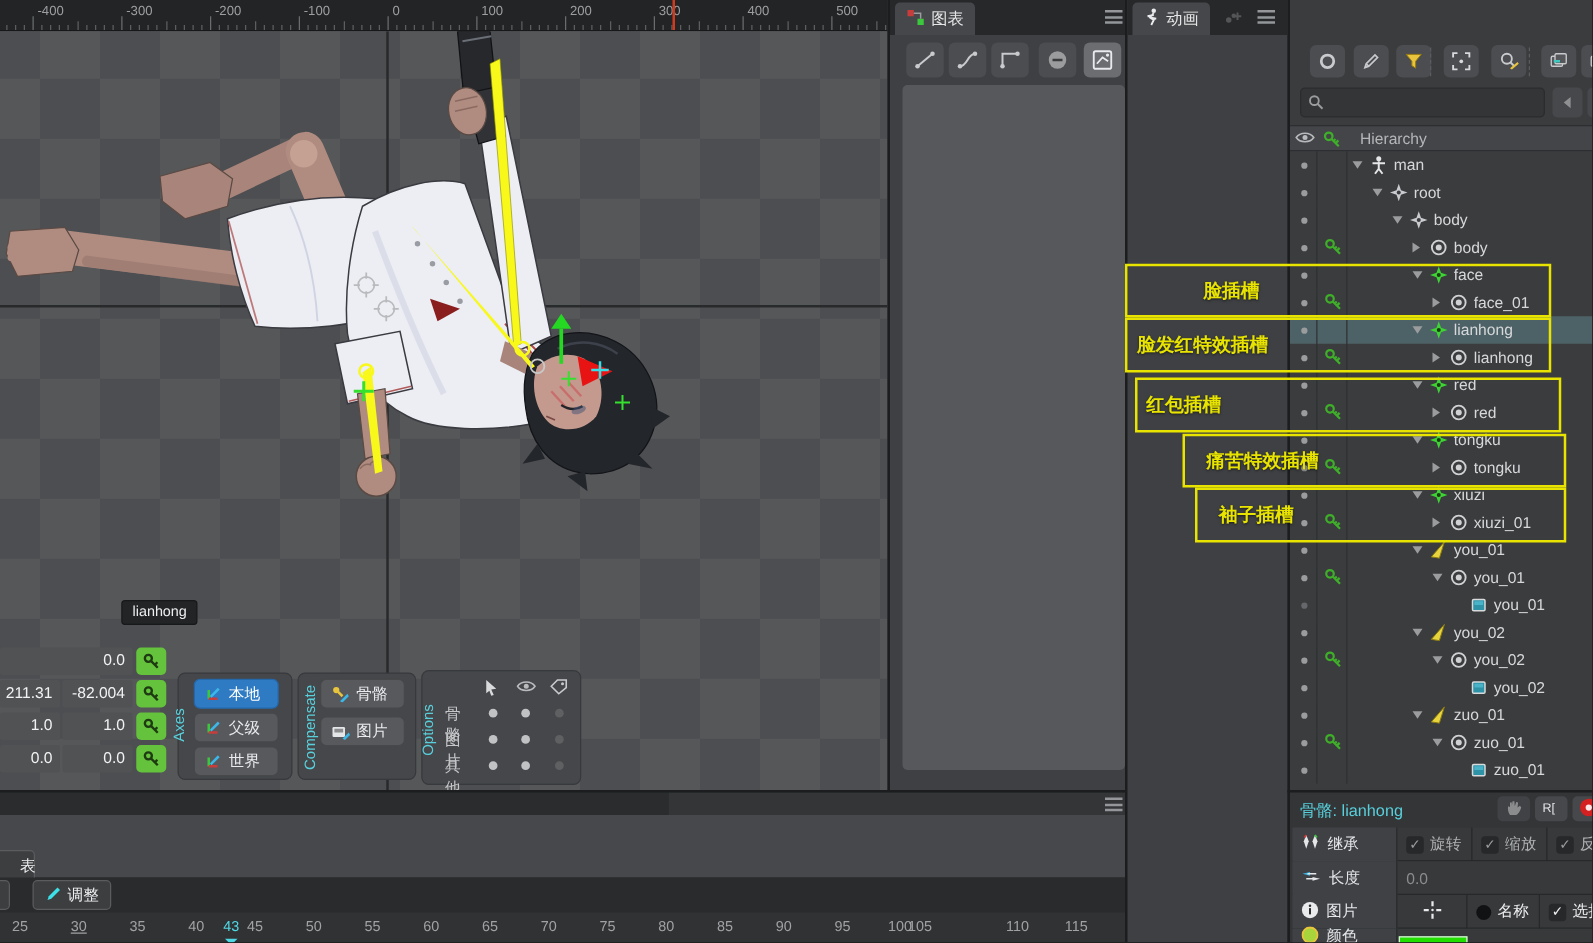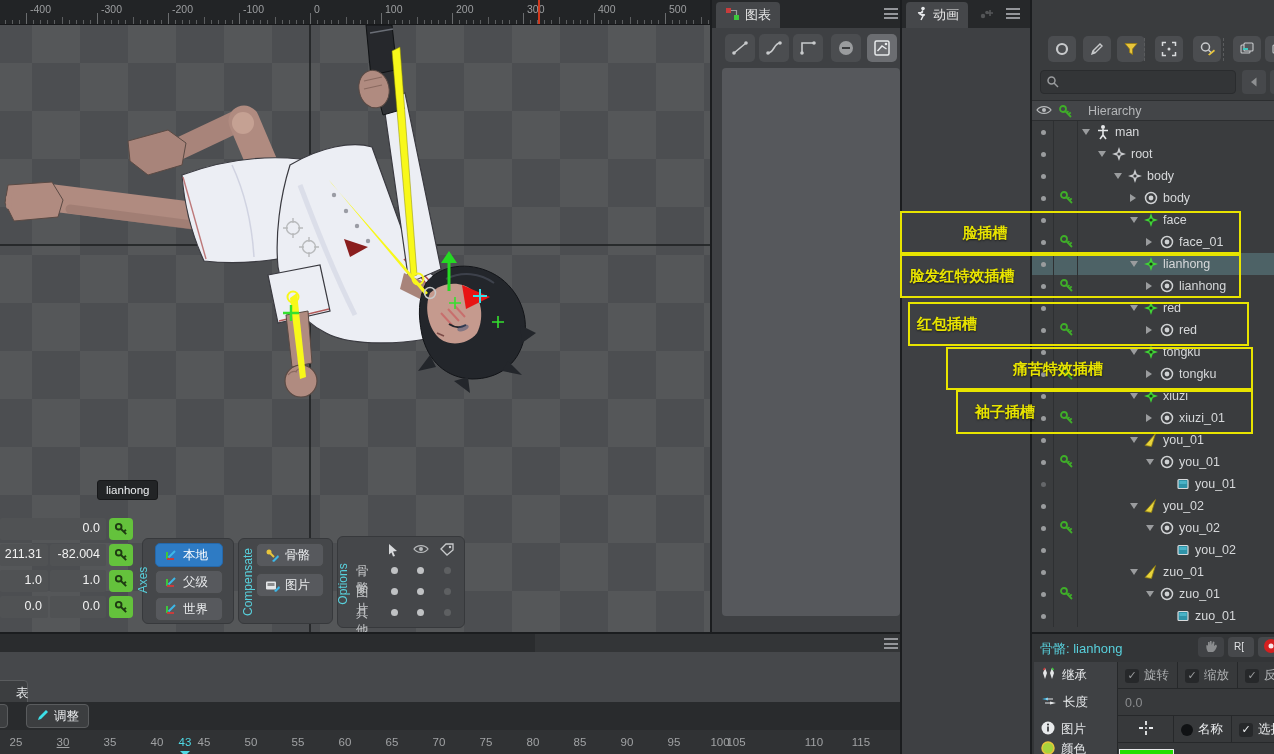--- a/index.html
+++ b/index.html
@@ -1001,17 +1001,17 @@
   </div>
 
   <div id="annos">
       <div class="anno" style="left: 900px; top: 211px; width: 341px; height: 43px;"></div>
       <div class="anno-lbl" style="left: 985px; top: 232.5px;">脸插槽</div>
       <div class="anno" style="left: 900px; top: 254px; width: 341px; height: 44px;"></div>
       <div class="anno-lbl" style="left: 962px; top: 276px;">脸发红特效插槽</div>
       <div class="anno" style="left: 908px; top: 302px; width: 341px; height: 44px;"></div>
       <div class="anno-lbl" style="left: 947px; top: 324px;">红包插槽</div>
       <div class="anno" style="left: 946px; top: 347px; width: 307px; height: 43px;"></div>
-      <div class="anno-lbl" style="left: 1010px; top: 368.5px; margin-left: 48px;">痛苦特效插槽</div>
+      <div class="anno-lbl" style="left: 1010px; top: 368.5px;">痛苦特效插槽</div>
       <div class="anno" style="left: 956px; top: 390px; width: 297px; height: 44px;"></div>
       <div class="anno-lbl" style="left: 1005px; top: 412px;">袖子插槽</div>
     </div>
 </div>
 
 </body></html>

